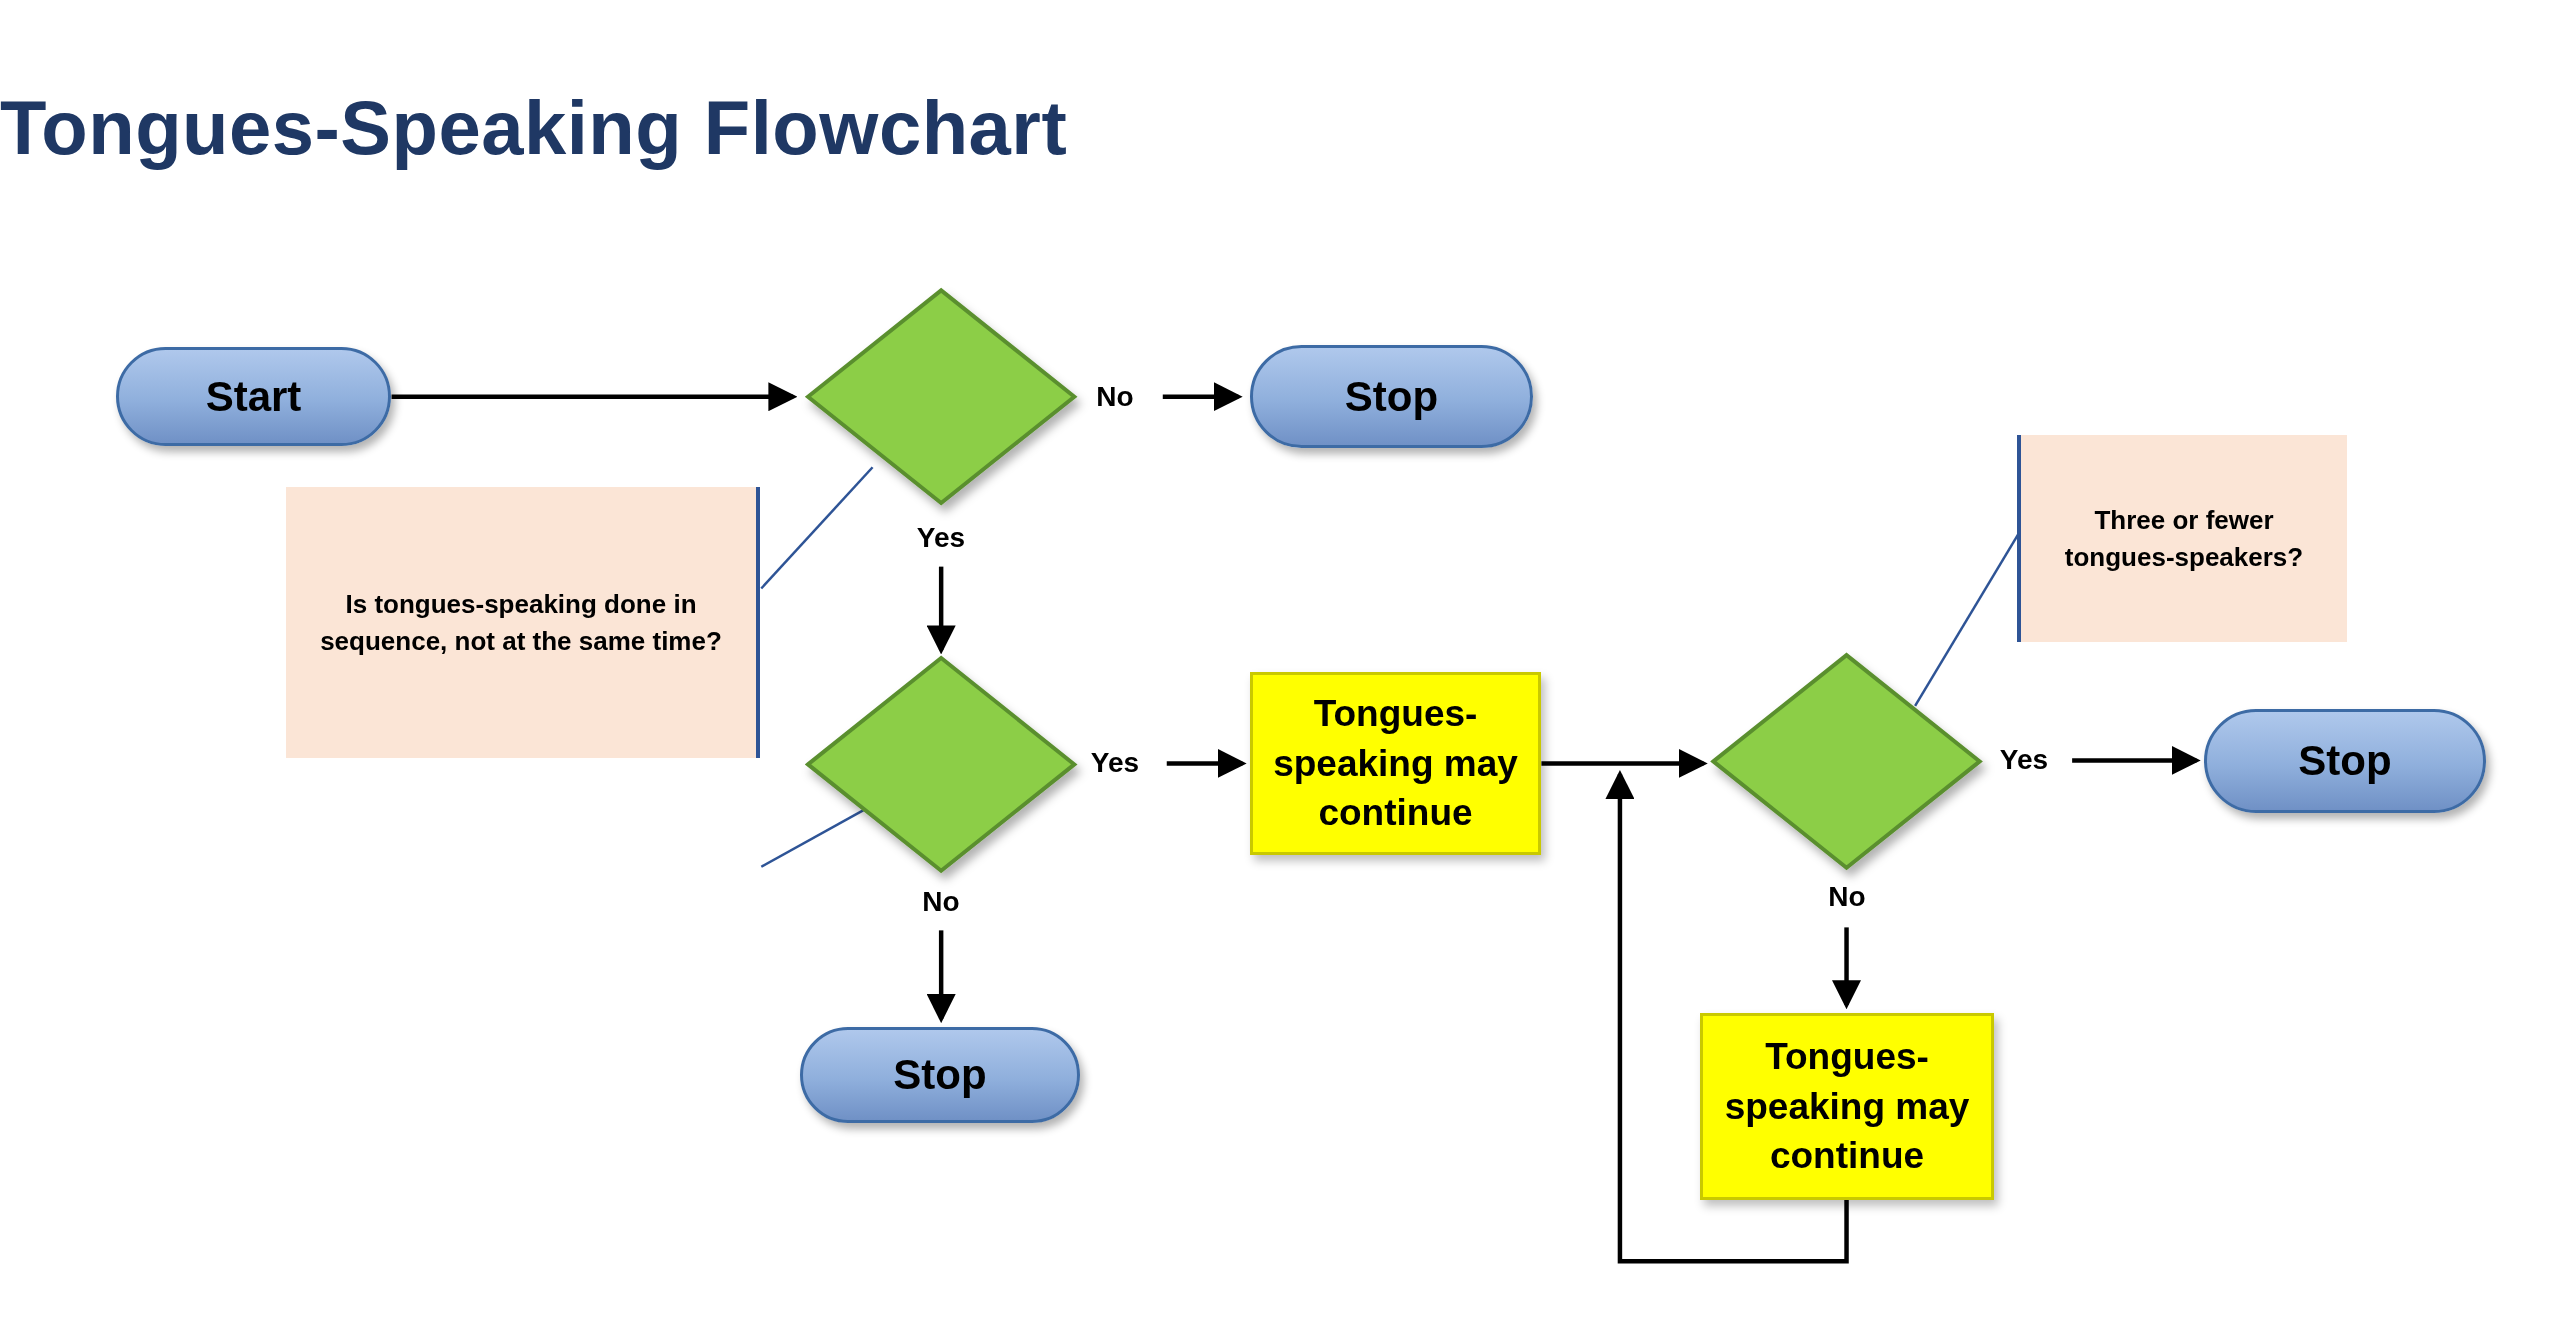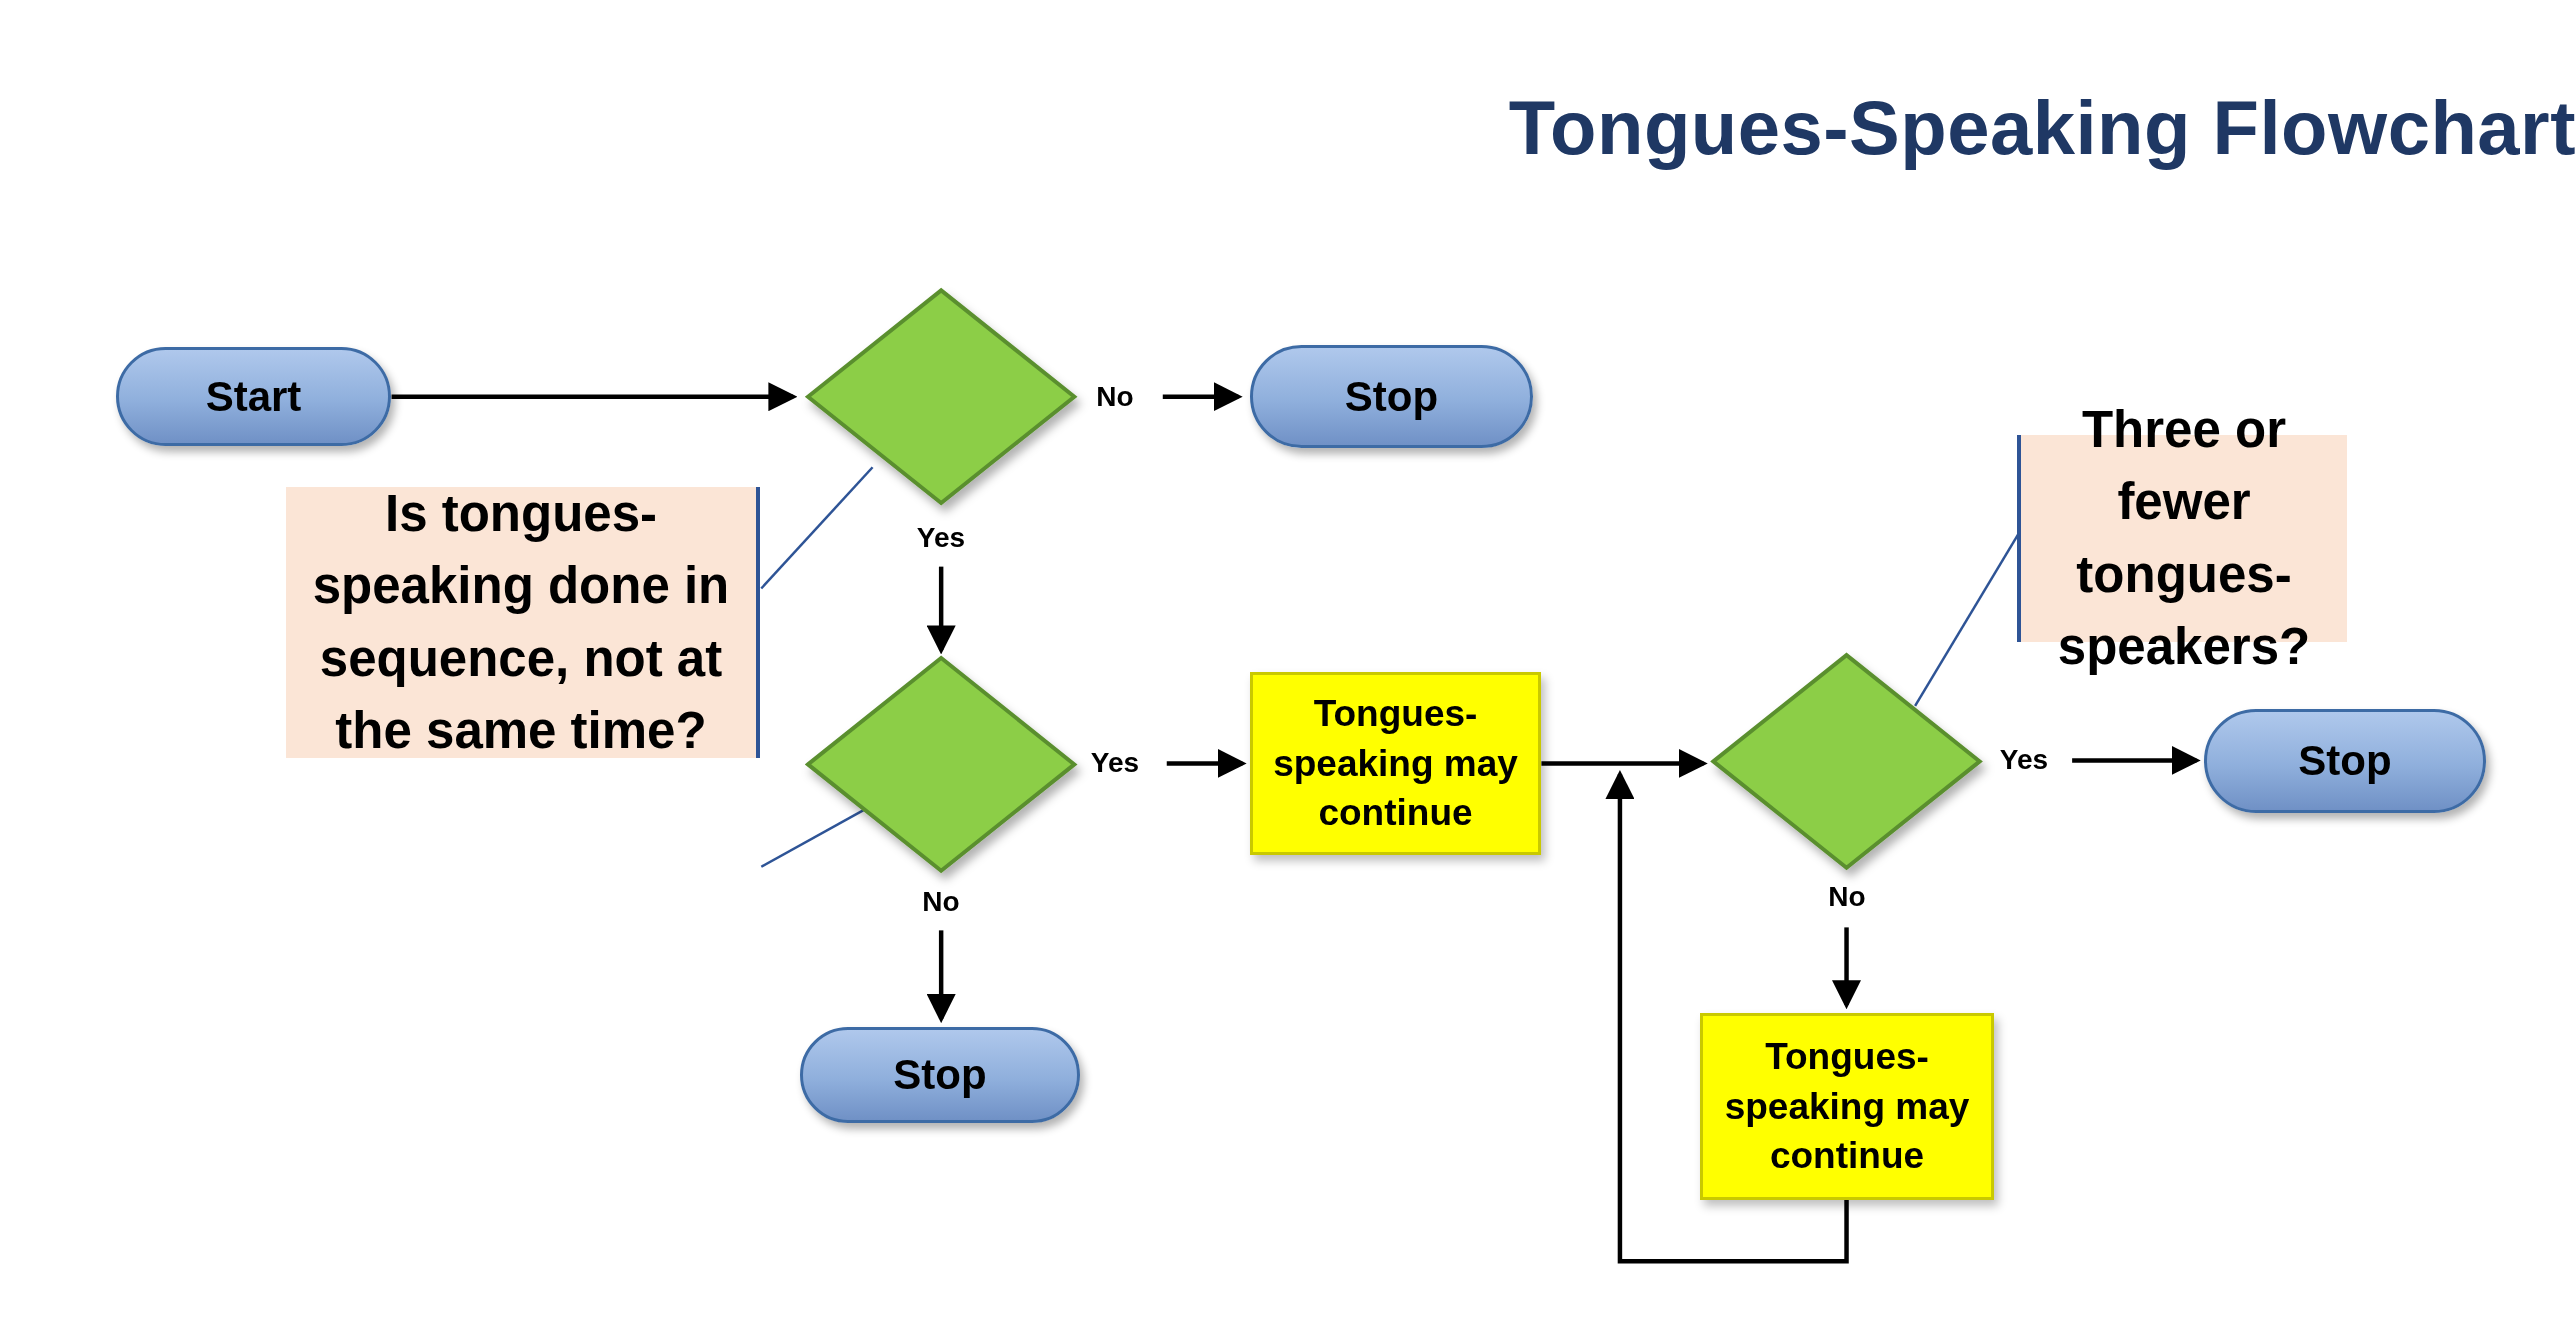--- a/index.html
+++ b/index.html
@@ -6,32 +6,32 @@
     --title:#1F3864; --pill-fill:#8FAFDC; --pill-fill-light:#AFC8EC; --pill-border:#3D6BA5;
     --diamond-fill:#8CCE47; --diamond-border:#5A8F2F;
     --callout-fill:#FBE5D6; --callout-accent:#2E5496;
     --continue-fill:#FFFF00; --continue-border:#C9C900;
     --arrow:#000000; --label-text:#000000;
   }
   *{box-sizing:border-box;}
   html,body{margin:0;padding:0;background:#ffffff;}
   .canvas{position:relative;width:2576px;height:1336px;background:#ffffff;overflow:hidden;
           font-family:"Liberation Sans", sans-serif;}
-  .title{position:absolute;top:84px;left:0;width:100%;margin:0;text-align:right;
+  .title{position:absolute;top:84px;left:0;width:100%;margin:0;text-align:left;
          font-size:76px;font-weight:bold;color:var(--title);letter-spacing:0.5px;}
   .layer{position:absolute;left:0;top:0;z-index:1;}
   .node{position:absolute;z-index:2;display:flex;align-items:center;justify-content:center;
         text-align:center;font-weight:bold;color:var(--label-text);}
   .pill{border-radius:993px;border:3px solid var(--pill-border);
         background:linear-gradient(180deg,var(--pill-fill-light) 0%,var(--pill-fill) 55%,#7091C6 100%);
         font-size:42px;box-shadow:4px 6px 9px rgba(0,0,0,0.30);}
   .continue-box{background:var(--continue-fill);border:3px solid var(--continue-border);
         font-size:37px;line-height:1.35;padding:8px 4px;box-shadow:4px 6px 9px rgba(0,0,0,0.25);text-align:center;}
   .callout{position:absolute;z-index:2;display:flex;align-items:center;justify-content:center;
-        background:var(--callout-fill);text-align:center;font-weight:bold;font-size:51px;
+        background:var(--callout-fill);text-align:center;font-weight:bold;font-size:26px;
         line-height:1.42;padding:12px 18px;color:var(--label-text);}
   .accent-right{border-right:4px solid var(--callout-accent);}
   .accent-left{border-left:4px solid var(--callout-accent);}
   .edge-label{position:absolute;z-index:2;transform:translate(-50%,-50%);
         font-weight:bold;font-size:28px;color:var(--label-text);}
   .arrow{stroke:var(--arrow);stroke-width:4.5;fill:none;}
   .callout-line{stroke:var(--callout-accent);stroke-width:2.5;fill:none;}
   .diamond{fill:var(--diamond-fill);stroke:var(--diamond-border);stroke-width:4;}
   
   #node-start{left:116px;top:347px;width:275px;height:99px;}

